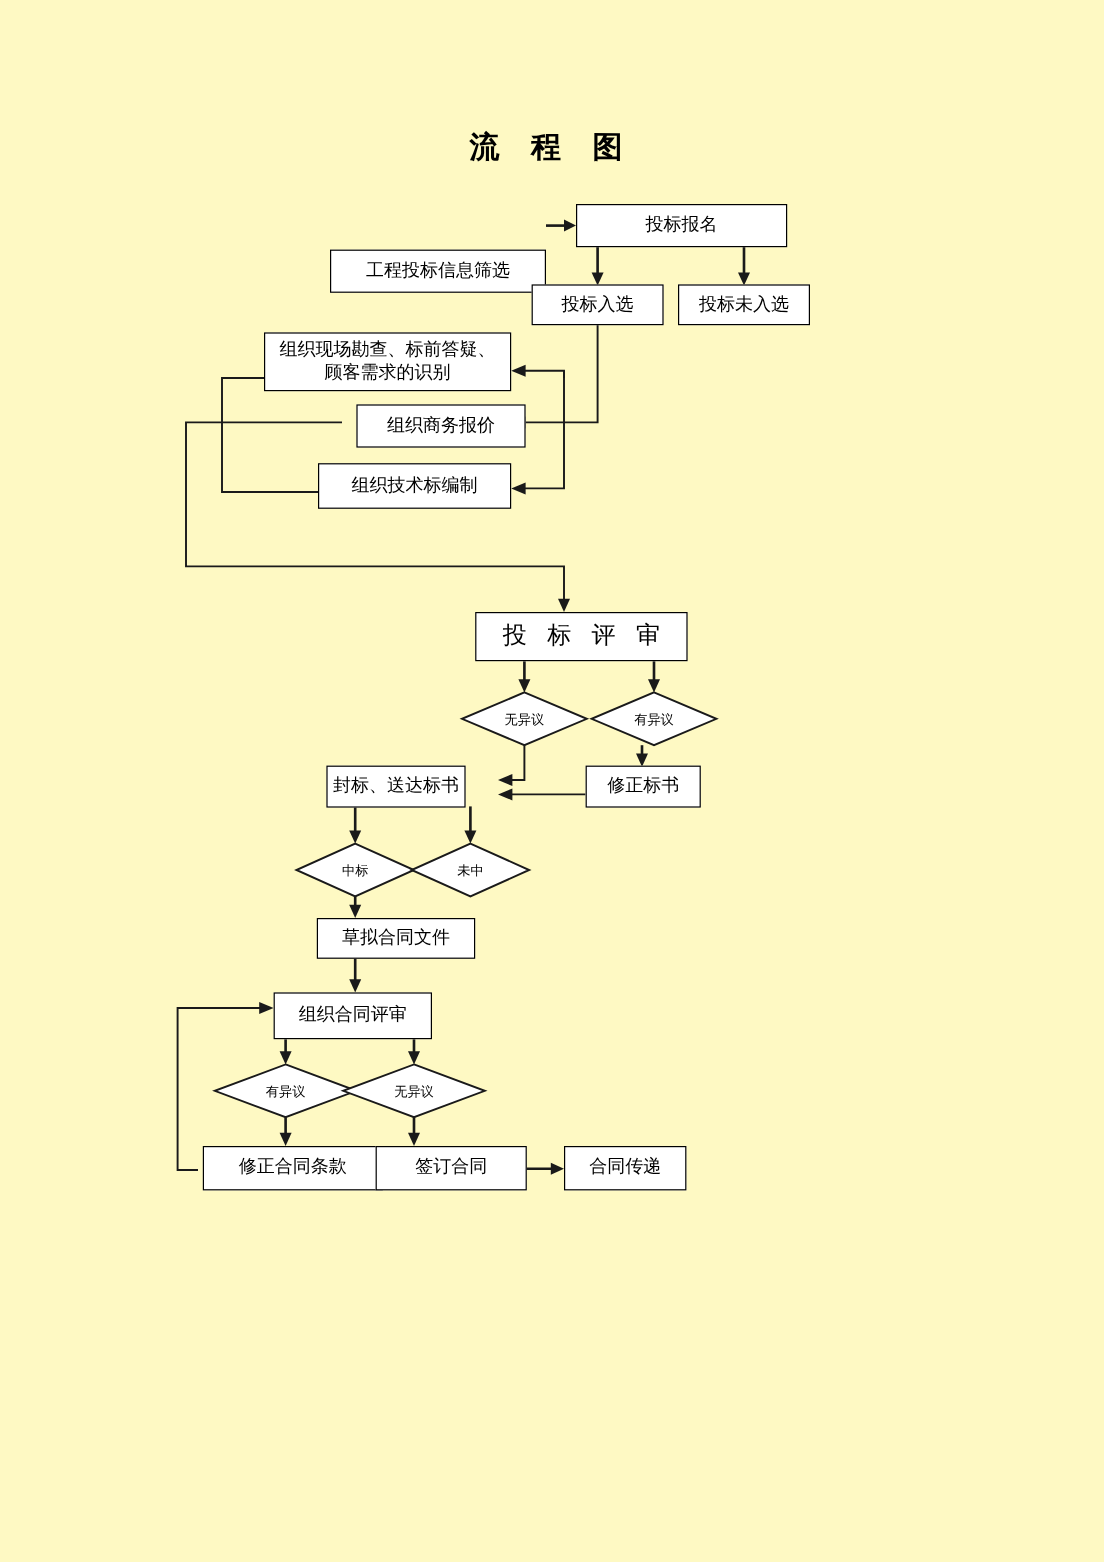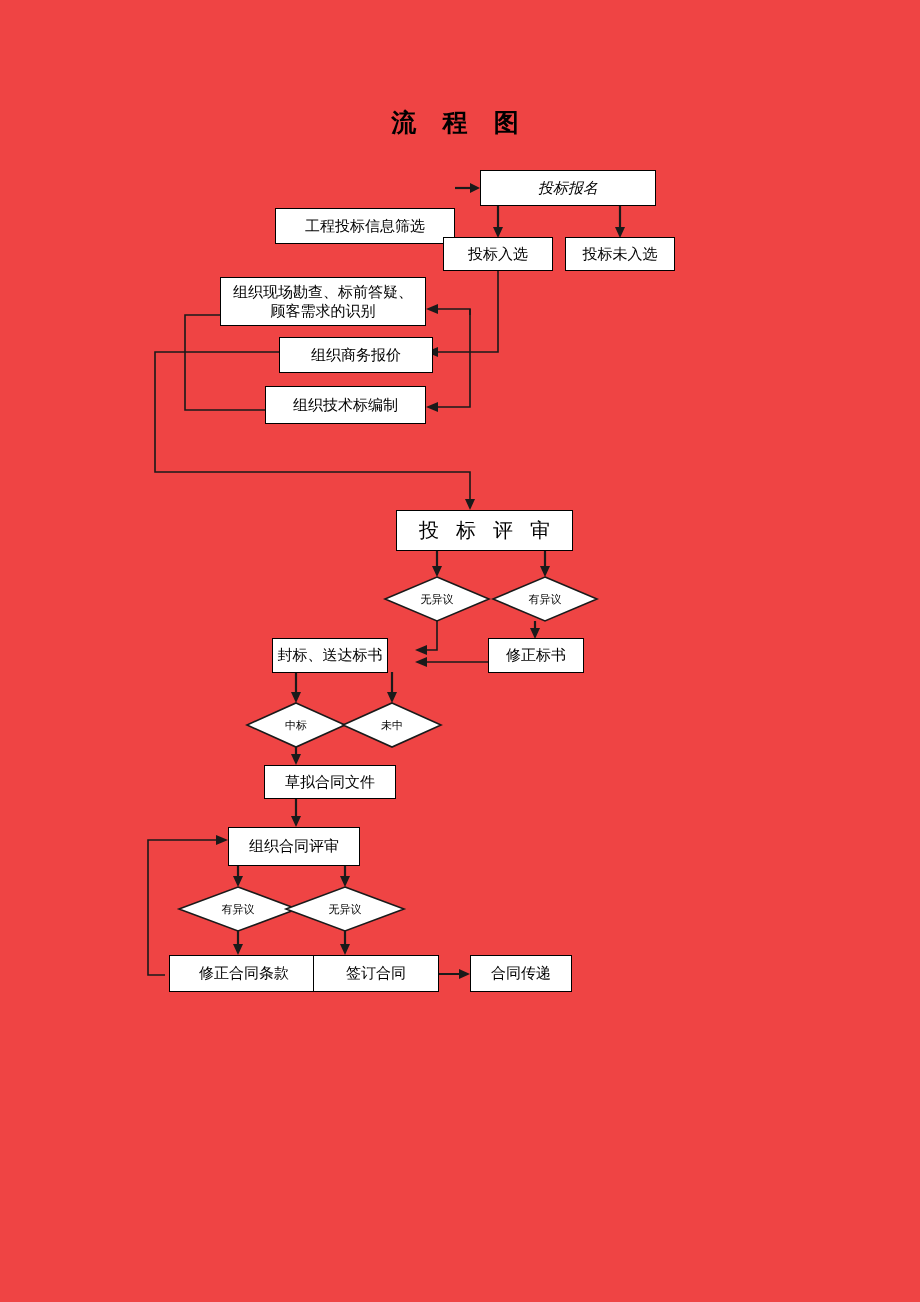--- a/index.html
+++ b/index.html
@@ -7,21 +7,21 @@
     padding: 0;
     background: #ffffff;
   }
   body {
     font-family: "Liberation Serif", "DejaVu Serif", serif;
   }
   #page {
     position: relative;
     width: 920px;
     height: 1302px;
-    background: #ef4444;
+    background: #fef9c3;
     overflow: hidden;
   }
   #chart-title {
     position: absolute;
     left: 0;
     top: 106px;
     width: 920px;
     text-align: center;
     font-size: 25px;
     font-weight: bold;
@@ -165,38 +165,38 @@
     <polygon class="arrowhead" points="228,840 216,835 216,845"></polygon>
 
     <line class="thick" x1="415" y1="974" x2="462" y2="974"></line>
     <polygon class="arrowhead" points="470,974 459,969 459,979"></polygon>
   </svg>
 
   <div class="node" style="left:275px; top:170px; width:180px; height:36px;margin-top:38px;">
     <span>工程投标信息筛选</span>
   </div>
 
-  <div class="node" style="left:480px; top:170px; width:176px; height:36px;font-style:italic;">
+  <div class="node" style="left:480px; top:170px; width:176px; height:36px;">
     <span>投标报名</span>
   </div>
 
   <div class="node" style="left:443px; top:237px; width:110px; height:34px;">
     <span>投标入选</span>
   </div>
 
   <div class="node" style="left:565px; top:237px; width:110px; height:34px;">
     <span>投标未入选</span>
   </div>
 
   <div class="node" style="left:220px; top:277px; width:206px; height:49px; flex-direction:column;">
     <span>组织现场勘查、标前答疑、</span>
     <span>顾客需求的识别</span>
   </div>
 
-  <div class="node" style="left:279px; top:337px; width:154px; height:36px;">
+  <div class="node" style="left:297px; top:337px; width:141px; height:36px;">
     <span>组织商务报价</span>
   </div>
 
   <div class="node" style="left:265px; top:386px; width:161px; height:38px;">
     <span>组织技术标编制</span>
   </div>
 
   <div class="node spaced" style="left:396px; top:510px; width:177px; height:41px; font-size:20px;">
     <span>投 标 评 审</span>
   </div>

